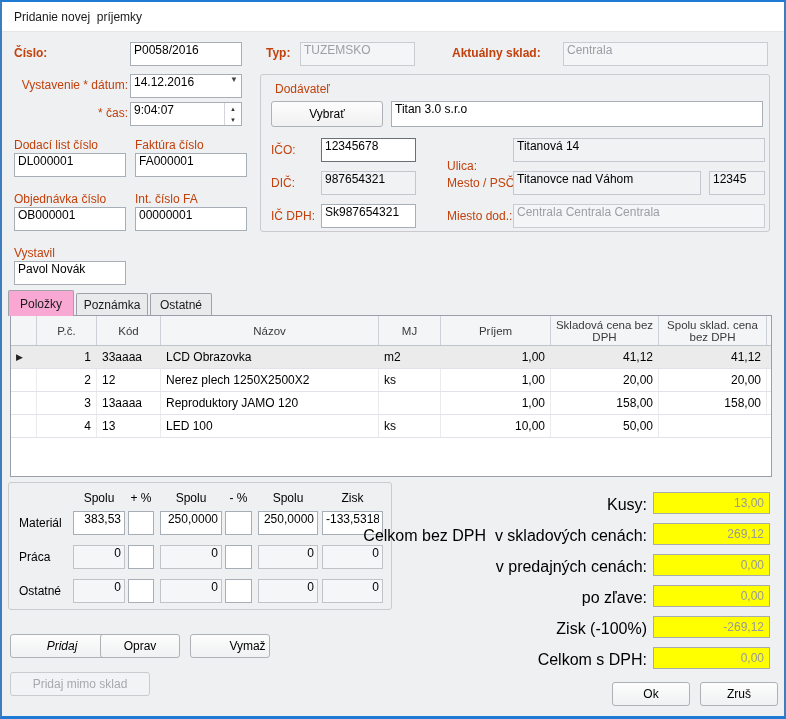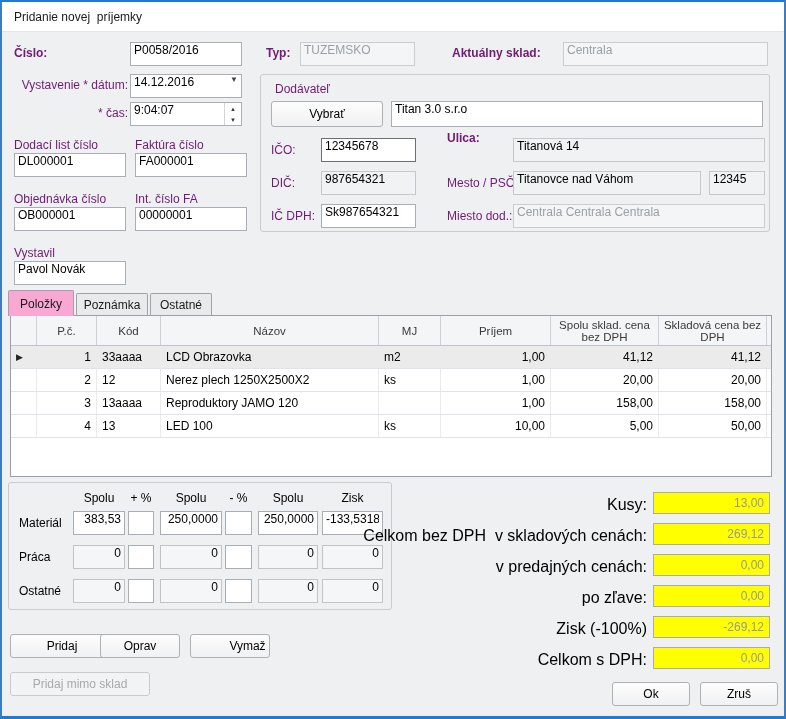--- a/index.html
+++ b/index.html
@@ -17,21 +17,21 @@
     overflow:hidden;
   }
   .titlebar {
     position:absolute; top:0; left:0; right:0; height:30px;
     background:#ffffff; border-bottom:1px solid #e4e6e9;
     display:flex; align-items:center; padding-left:12px;
     font-size:12px; color:#1a1a1a; white-space:pre;
   }
   .content { position:absolute; top:30px; left:0; right:0; bottom:0; }
   .abs { position:absolute; }
-  .lbl { font-size:12px; color:#701a75; white-space:nowrap; }
+  .lbl { font-size:12px; color:#c2410c; white-space:nowrap; }
   .b { font-weight:bold; }
   .r-align { text-align:right; }
   .field {
     background:#ffffff; border:1px solid #a8aeb6;
     font-size:12px; color:#000;
     display:flex; align-items:flex-start; padding:0 3px;
     white-space:nowrap; overflow:hidden;
   }
   .field .value { flex:1; overflow:hidden; white-space:nowrap; }
   .field.focus { border-color:#6b7077; }
@@ -142,21 +142,21 @@
         <span>Vybrať</span>
       </div>
       <div class="abs field" style="left:130px; top:26px; width:372px; height:26px;">
         <span class="value">Titan 3.0 s.r.o</span>
       </div>
 
       <div class="abs lbl" style="left:10px; top:68px;">IČO:</div>
       <div class="abs field focus" style="left:60px; top:63px; width:95px; height:24px;">
         <span class="value">12345678</span>
       </div>
-      <div class="abs lbl" style="left:186px; top:56px;font-weight:bold;">Ulica:</div>
+      <div class="abs lbl" style="left:186px; top:84px;">Ulica:</div>
       <div class="abs field ro" style="left:252px; top:63px; width:252px; height:24px;">
         <span class="value">Titanová 14</span>
       </div>
 
       <div class="abs lbl" style="left:10px; top:101px;">DIČ:</div>
       <div class="abs field ro" style="left:60px; top:96px; width:95px; height:24px;">
         <span class="value">987654321</span>
       </div>
       <div class="abs lbl" style="left:186px; top:101px;">Mesto / PSČ:</div>
       <div class="abs field ro" style="left:252px; top:96px; width:188px; height:24px;">
@@ -208,22 +208,22 @@
     </div>
 
     <div class="abs grid-box" style="left:8px; top:283px; width:762px; height:162px;">
       <div class="ghead">
         <div class="c w-sel"></div>
         <div class="c w-pc">P.č.</div>
         <div class="c w-kod">Kód</div>
         <div class="c w-naz">Názov</div>
         <div class="c w-mj">MJ</div>
         <div class="c w-pri">Príjem</div>
+        <div class="c w-cen">Skladová cena bez DPH</div>
         <div class="c w-spo">Spolu sklad. cena bez DPH</div>
-        <div class="c w-cen">Skladová cena bez DPH</div>
       </div>
 
       <div class="grow selected">
         <div class="c w-sel">
             <span class="marker">▶</span>
           </div>
         <div class="c w-pc num">1</div>
         <div class="c w-kod">33aaaa</div>
         <div class="c w-naz">LCD Obrazovka</div>
         <div class="c w-mj">m2</div>
@@ -251,21 +251,20 @@
         <div class="c w-cen num">158,00</div>
         <div class="c w-spo num">158,00</div>
       </div>
       <div class="grow">
         <div class="c w-sel"></div>
         <div class="c w-pc num">4</div>
         <div class="c w-kod">13</div>
         <div class="c w-naz">LED 100</div>
         <div class="c w-mj">ks</div>
         <div class="c w-pri num">10,00</div>
-        <div class="c w-cen num">5,00</div>
         <div class="c w-spo num">50,00</div>
       </div>
     </div>
 
     <div class="abs groupbox" style="left:6px; top:450px; width:384px; height:128px;">
       <div class="sumrow" style="top:8px;">
         <div class="slabel"></div>
         <div class="sh sf1">Spolu</div>
         <div class="sh sf2">+ %</div>
         <div class="sh sf3">Spolu</div>
@@ -356,21 +355,21 @@
       </div>
     <div class="tot-label" style="top:588px;">Zisk (-100%)</div>
     <div class="tot-field" style="top:584px;">
         <span>-269,12</span>
       </div>
     <div class="tot-label" style="top:619px;">Celkom s DPH:</div>
     <div class="tot-field" style="top:615px;">
         <span>0,00</span>
       </div>
 
-    <div class="abs btn" style="left:8px; top:602px; width:104px; height:24px;">
+    <div class="abs btn" style="left:8px; top:602px; width:104px; height:24px;font-style:italic;">
       <span>Pridaj</span>
     </div>
     <div class="abs btn" style="left:98px; top:602px; width:80px; height:24px;">
       <span>Oprav</span>
     </div>
     <div class="abs btn" style="left:188px; top:602px; width:80px; height:24px;padding-left:35px;">
       <span>Vymaž</span>
     </div>
     <div class="abs btn dis" style="left:8px; top:640px; width:140px; height:24px;">
       <span>Pridaj mimo sklad</span>

